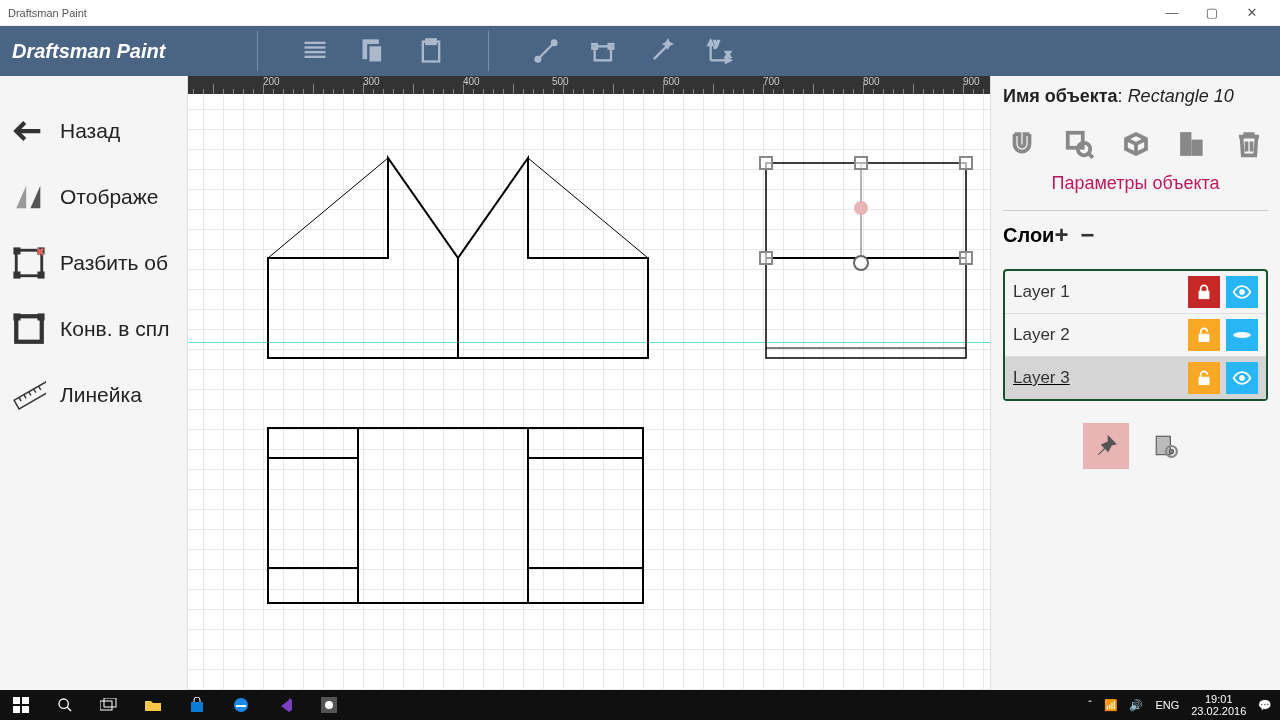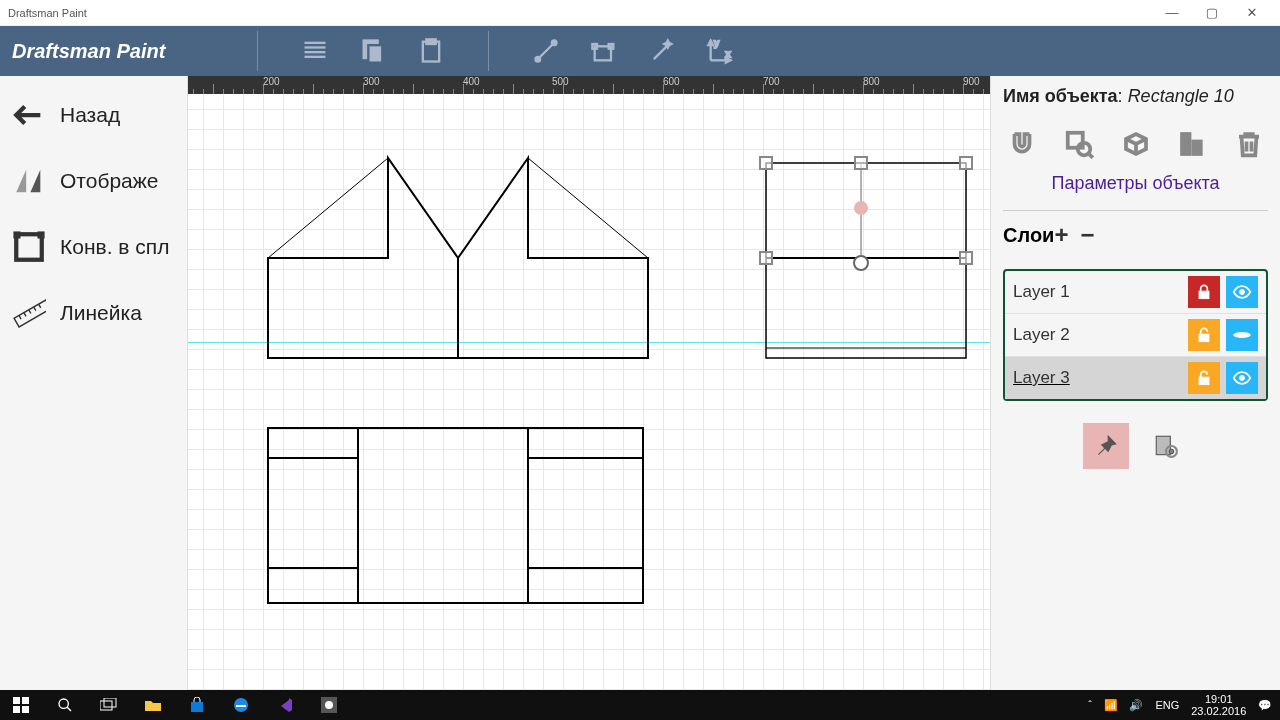--- a/index.html
+++ b/index.html
@@ -17,21 +17,21 @@
   .obj-label .obj-val { font-style: italic; }
   .toolbar-icons { display: flex; align-items: center; margin-left: 60px; gap: 24px; }
   .toolbar-sep { width: 1px; height: 40px; background: #7a8ea8; margin: 0 16px; }
   .tb-icon { width: 34px; height: 34px; display: flex; align-items: center; justify-content: center; cursor: pointer; }
   .tb-icon svg { width: 28px; height: 28px; stroke: #aab9cc; fill: none; stroke-width: 2; }
   
   
   .main { display: flex; height: 614px; }
   
   
-  .left-panel { width: 188px; background: #f5f5f5; border-right: 1px solid #ddd; padding-top: 6px; }
+  .left-panel { width: 188px; background: #f5f5f5; border-right: 1px solid #ddd; padding-top: 22px; }
   .left-item { display: flex; align-items: center; gap: 12px; padding: 14px 10px; font-size: 21px; color: #222; cursor: pointer; white-space: nowrap; overflow: hidden; }
   .left-item .li-icon { width: 38px; height: 38px; flex-shrink: 0; display: flex; align-items: center; justify-content: center; }
   .left-item svg { width: 34px; height: 34px; }
   
   
   .canvas-wrap { flex: 1; background: #fff; position: relative; overflow: hidden; }
   .ruler { height: 18px; background: #333; position: relative; color: #bbb; font-size: 10px; }
   .ruler .tick { position: absolute; top: 0; height: 18px; display: flex; flex-direction: column; align-items: center; }
   .ruler .tick .tnum { font-size: 10px; color: #ccc; }
   .ruler .minor { position: absolute; bottom: 0; width: 1px; height: 5px; background: #888; }
@@ -57,21 +57,21 @@
   
   
   .right-panel { width: 290px; background: #f5f5f5; border-left: 1px solid #ddd; padding: 10px 12px; }
   .prop-line { font-size: 18px; color: #222; margin-bottom: 4px; }
   .prop-line b { font-weight: bold; }
   .prop-line .val { font-style: italic; }
   .prop-line .u { text-decoration: underline; font-weight: bold; }
   .rp-icons { display: flex; justify-content: space-between; margin: 20px 2px 12px; }
   .rp-icon { width: 34px; height: 34px; display: flex; align-items: center; justify-content: center; cursor: pointer; }
   .rp-icon svg { width: 30px; height: 30px; fill: none; stroke: #888; stroke-width: 3; }
-  .rp-label { text-align: center; font-size: 18px; color: #4c1d95; margin: 8px 0 16px; }
+  .rp-label { text-align: center; font-size: 18px; color: #be185d; margin: 8px 0 16px; }
   hr.sep { border: none; border-top: 1px solid #ccc; margin-bottom: 10px; }
   
   .layers-head { display: flex; align-items: center; justify-content: flex-start; font-size: 20px; font-weight: bold; margin-bottom: 20px; }
   .layers-head .lh-btns { display: flex; gap: 12px; }
   .layers-head .lh-btn { font-size: 24px; font-weight: bold; cursor: pointer; color: #333; }
   
   .layers-box { border: 2px solid #14532d; border-radius: 4px; }
   .layer-row { display: flex; align-items: center; padding: 5px 8px; gap: 6px; border-bottom: 1px solid #e0e0e0; }
   .layer-row:last-child { border-bottom: none; text-decoration: underline; }
   .layer-row.sel { background: #d5d5d5; }
@@ -175,20 +175,33 @@
       <span>Назад</span>
     </div>
     <div class="left-item">
       <span class="li-icon">
         <svg viewBox="0 0 24 24">
             <path d="M3 20L10 4v16z" fill="#999"></path>
             <path d="M13 20L20 4v16z" fill="#555"></path>
           </svg>
       </span>
       <span>Отображе</span>
+    </div>
+    <div class="left-item">
+      <span class="li-icon">
+        <svg viewBox="0 0 24 24">
+            <rect x="3" y="3" width="18" height="18" fill="none" stroke="#333" stroke-width="2"></rect>
+            <rect x="1" y="1" width="5" height="5" fill="#333"></rect>
+            <rect x="18" y="1" width="5" height="5" fill="#333"></rect>
+            <rect x="1" y="18" width="5" height="5" fill="#333"></rect>
+            <rect x="18" y="18" width="5" height="5" fill="#333"></rect>
+            <path d="M18 2l4 4M22 2l-4 4" stroke="#d66" stroke-width="2"></path>
+          </svg>
+      </span>
+      <span>Разбить об</span>
     </div>
     <div class="left-item">
       <span class="li-icon">
         <svg viewBox="0 0 24 24">
             <rect x="3" y="3" width="18" height="18" fill="none" stroke="#333" stroke-width="3"></rect>
             <rect x="1" y="1" width="5" height="5" fill="#333"></rect>
             <rect x="18" y="1" width="5" height="5" fill="#333"></rect>
           </svg>
       </span>
       <span>Конв. в спл</span>

